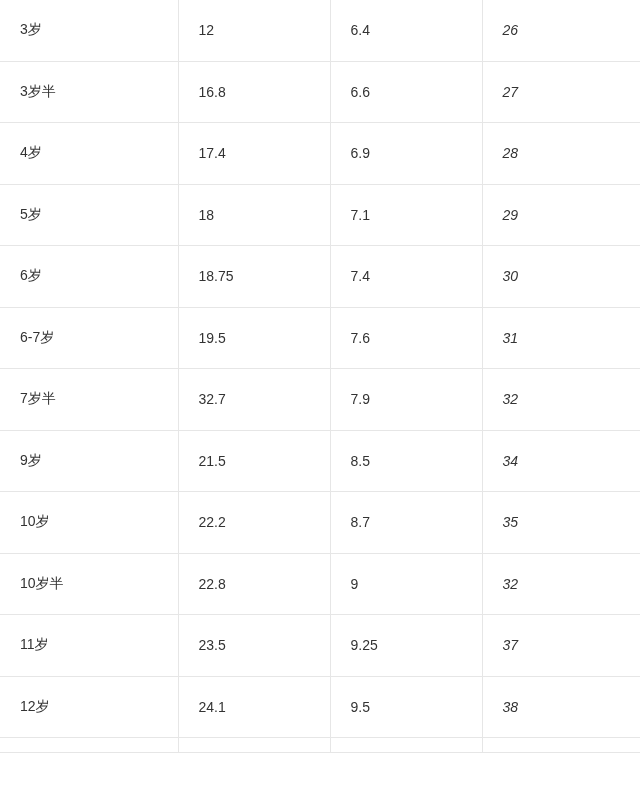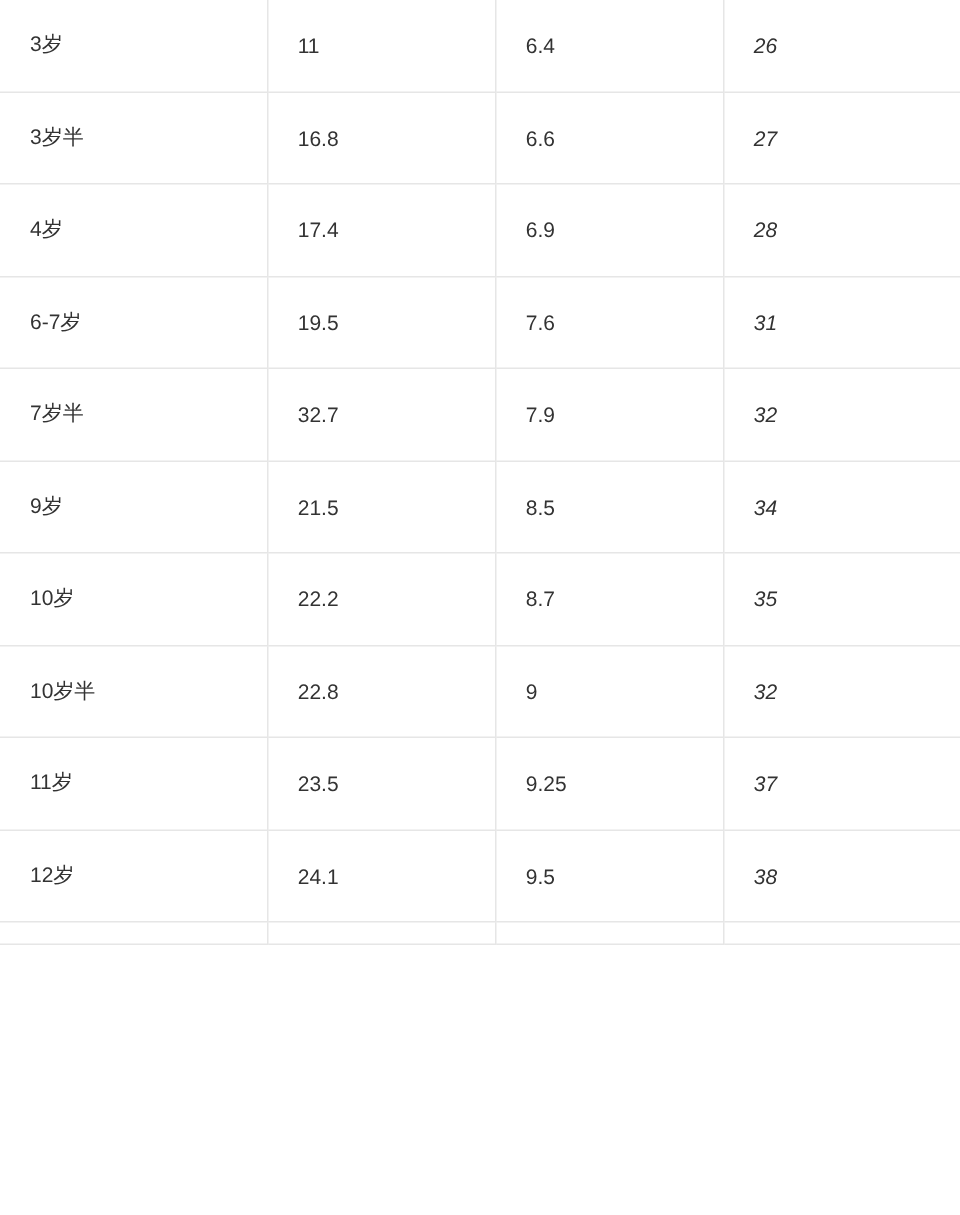--- a/index.html
+++ b/index.html
@@ -49,35 +49,47 @@
 <table class="size-table">
   <colgroup>
     <col class="c0">
       <col class="c1">
       <col class="c2">
       <col class="c3">
   </colgroup>
   <tbody>
     <tr>
       <td>3岁</td>
-      <td>11</td>
+      <td>12</td>
       <td>6.4</td>
       <td class="last-col">26</td>
     </tr>
     <tr>
       <td>3岁半</td>
       <td>16.8</td>
       <td>6.6</td>
       <td class="last-col">27</td>
     </tr>
     <tr>
       <td>4岁</td>
       <td>17.4</td>
       <td>6.9</td>
       <td class="last-col">28</td>
+    </tr>
+    <tr>
+      <td>5岁</td>
+      <td>18</td>
+      <td>7.1</td>
+      <td class="last-col">29</td>
+    </tr>
+    <tr>
+      <td>6岁</td>
+      <td>18.75</td>
+      <td>7.4</td>
+      <td class="last-col">30</td>
     </tr>
     <tr>
       <td>6-7岁</td>
       <td>19.5</td>
       <td>7.6</td>
       <td class="last-col">31</td>
     </tr>
     <tr>
       <td>7岁半</td>
       <td>32.7</td>

